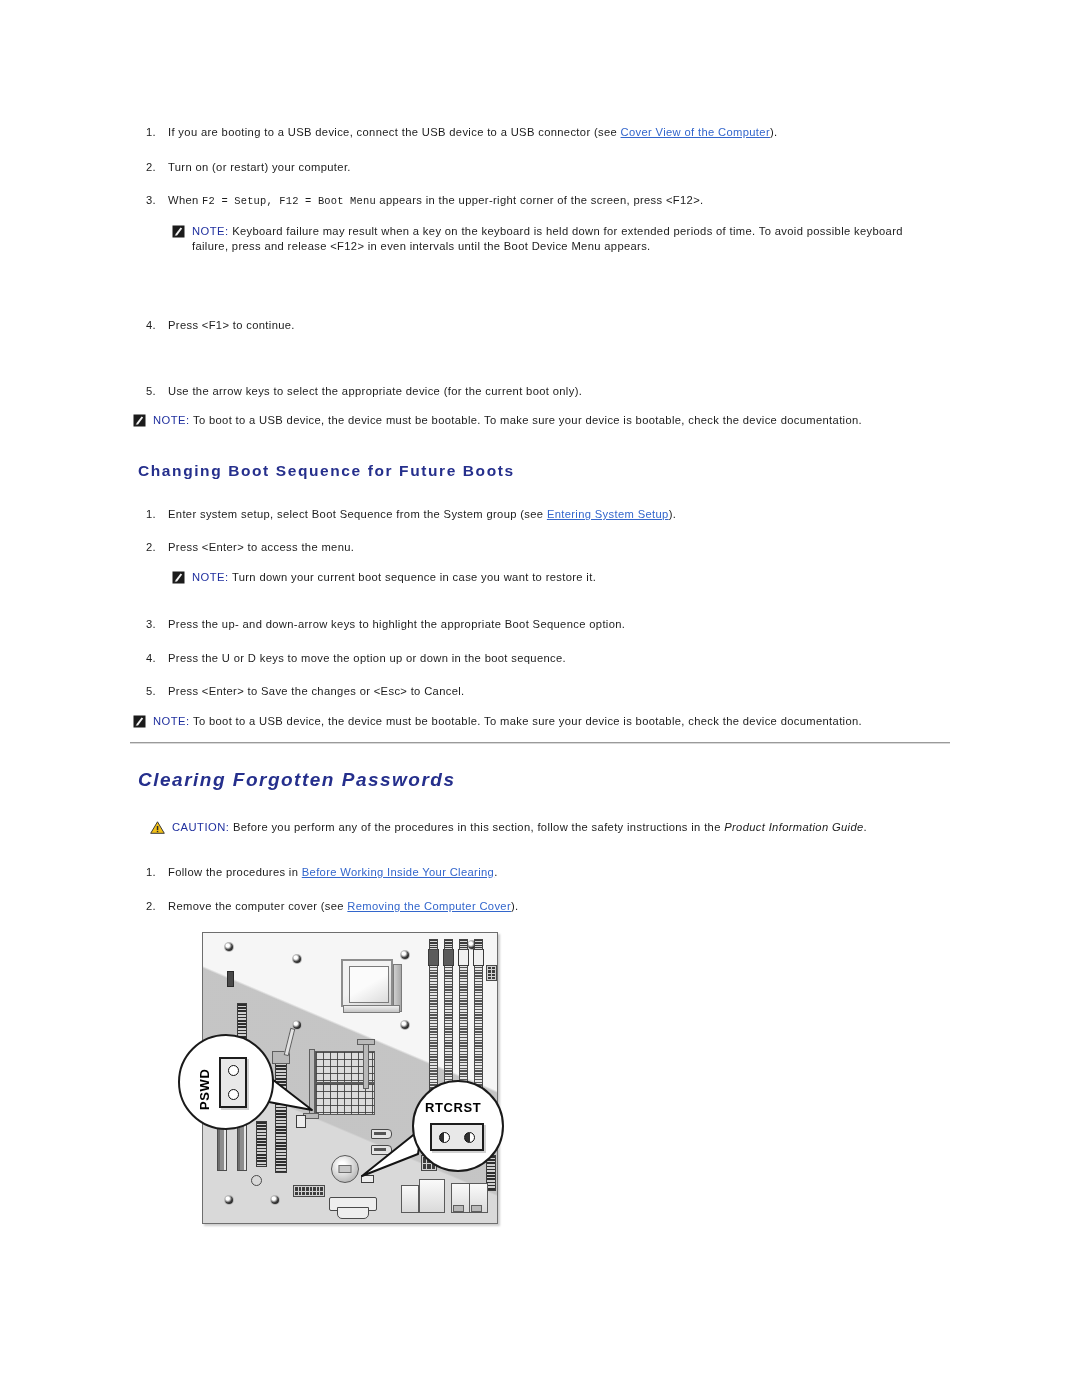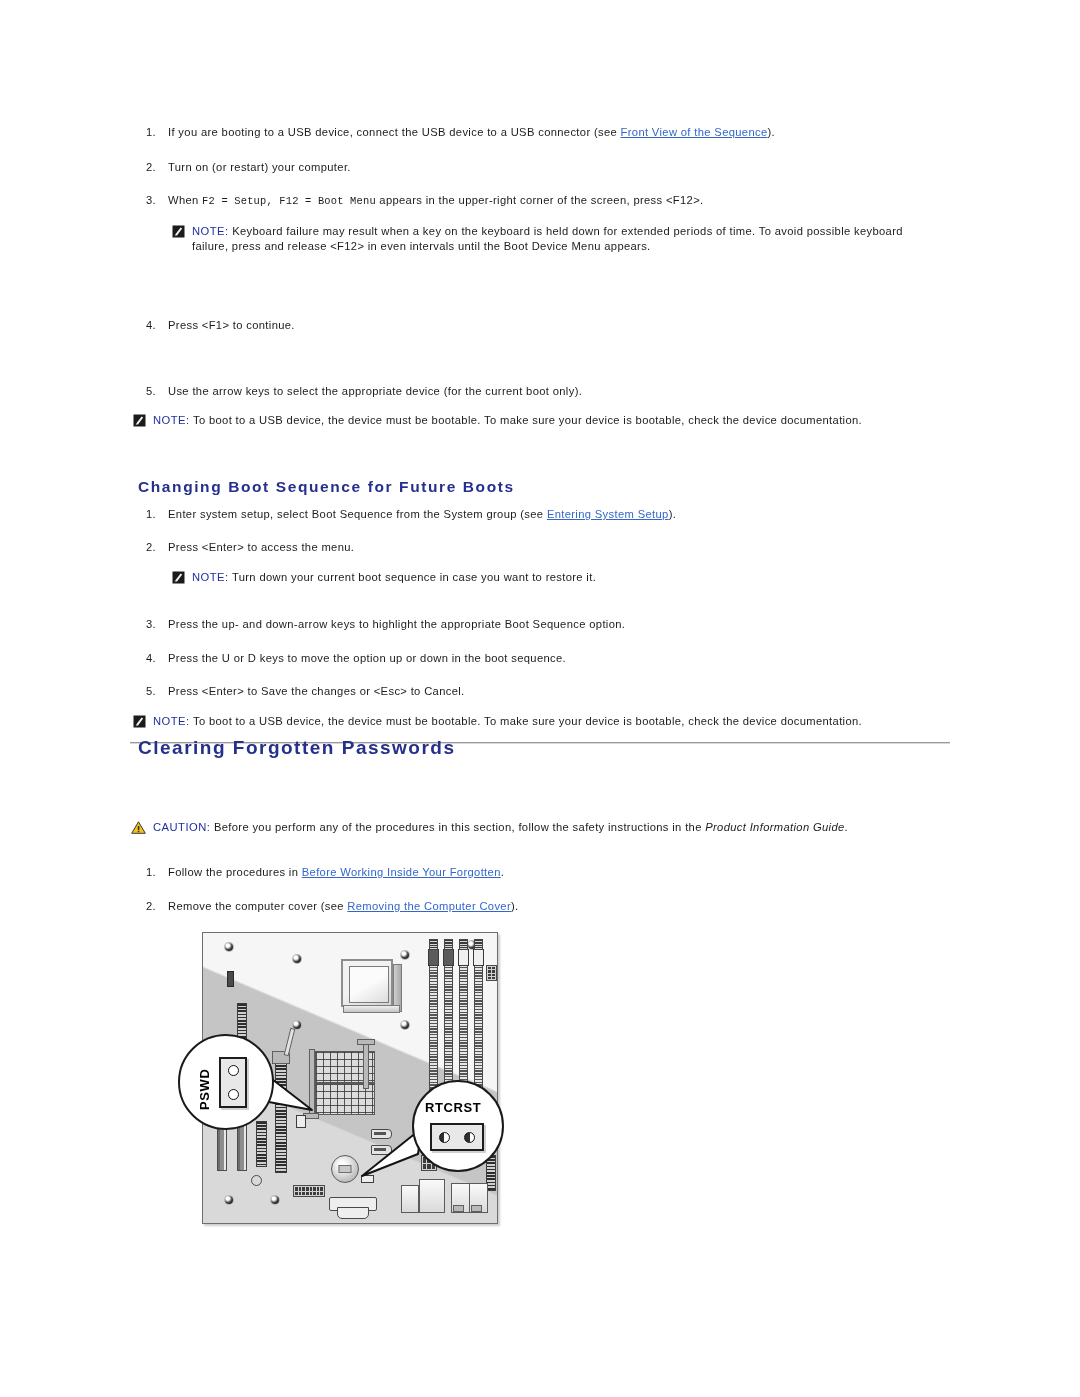--- a/index.html
+++ b/index.html
@@ -97,21 +97,20 @@
     display: block;
   }
 
   
   .h2 {
     position: absolute;
     color: #252f8c;
     font-size: 15.5px;
     letter-spacing: 1.6px;
     font-weight: bold;
-    margin-top: 16px;
   }
   .h1 {
     position: absolute;
     color: #252f8c;
     font-size: 19px;
     letter-spacing: 1.5px;
     font-weight: bold;
   }
   .rule {
     position: absolute;
@@ -350,21 +349,21 @@
     z-index: 4;
   }
 </style>
 </head>
 <body>
 
 <div class="page">
 
   <div class="li body-txt" style="left:146px; top:125px; width:790px;">
     <span class="li-num">1.</span>
-    <span class="li-body"><span>If you are booting to a USB device, connect the USB device to a USB connector (see </span><a class="lnk" href="#">Front View of the Sequence</a><span>).</span></span>
+    <span class="li-body"><span>If you are booting to a USB device, connect the USB device to a USB connector (see </span><a class="lnk" href="#">Cover View of the Computer</a><span>).</span></span>
   </div>
 
   <div class="li body-txt" style="left:146px; top:160px; width:790px;">
     <span class="li-num">2.</span>
     <span class="li-body">Turn on (or restart) your computer.</span>
   </div>
 
   <div class="li body-txt" style="left:146px; top:193px; width:790px;">
     <span class="li-num">3.</span>
     <span class="li-body"><span>When </span><span class="mono">F2 = Setup, F12 = Boot Menu</span><span> appears in the upper-right corner of the screen, press &lt;F12&gt;.</span></span>
@@ -448,36 +447,36 @@
         <rect x="0.5" y="0.5" width="12" height="12" fill="#1b1b1b"></rect>
         <path d="M3.2 9.6 L8.6 2.4 L10.2 3.6 L4.8 10.8 Z" fill="#f3f3f3"></path>
         <path d="M3.2 9.6 L4.8 10.8 L2.6 11.3 Z" fill="#8d8d8d"></path>
       </svg>
     </span>
     <span class="callout-txt"><span class="kw-note">NOTE:</span><span> To boot to a USB device, the device must be bootable. To make sure your device is bootable, check the device documentation.</span></span>
   </div>
 
   <div class="rule" style="top:742px;"></div>
 
-  <div class="h1" style="left:138px; top:737px;">Clearing Forgotten Passwords</div>
-
-  <div class="callout" style="left:131px; top:820px; width:800px;">
+  <div class="h1" style="left:138px; top:769px;font-style:italic;">Clearing Forgotten Passwords</div>
+
+  <div class="callout" style="left:150px; top:820px; width:800px;">
     <span class="callout-ico">
       <svg class="ico-caution" viewBox="0 0 15 13">
         <path d="M7.5 0.8 L14.3 12.3 L0.7 12.3 Z" fill="#f2c017" stroke="#3a3a3a" stroke-width="1"></path>
         <rect x="6.8" y="5.0" width="1.5" height="4.0" fill="#2a2a2a"></rect>
         <rect x="6.8" y="9.8" width="1.5" height="1.4" fill="#2a2a2a"></rect>
       </svg>
     </span>
     <span class="callout-txt"><span class="kw-caution">CAUTION:</span><span> Before you perform any of the procedures in this section, follow the safety instructions in the </span><span class="ital">Product Information Guide</span><span>.</span></span>
   </div>
 
   <div class="li body-txt" style="left:146px; top:865px; width:790px;">
     <span class="li-num">1.</span>
-    <span class="li-body"><span>Follow the procedures in </span><a class="lnk" href="#">Before Working Inside Your Forgotten</a><span>.</span></span>
+    <span class="li-body"><span>Follow the procedures in </span><a class="lnk" href="#">Before Working Inside Your Clearing</a><span>.</span></span>
   </div>
 
   <div class="li body-txt" style="left:146px; top:899px; width:790px;">
     <span class="li-num">2.</span>
     <span class="li-body"><span>Remove the computer cover (see </span><a class="lnk" href="#">Removing the Computer Cover</a><span>).</span></span>
   </div>
 
   <div class="mb-wrap">
 
     <div class="mb-board">

